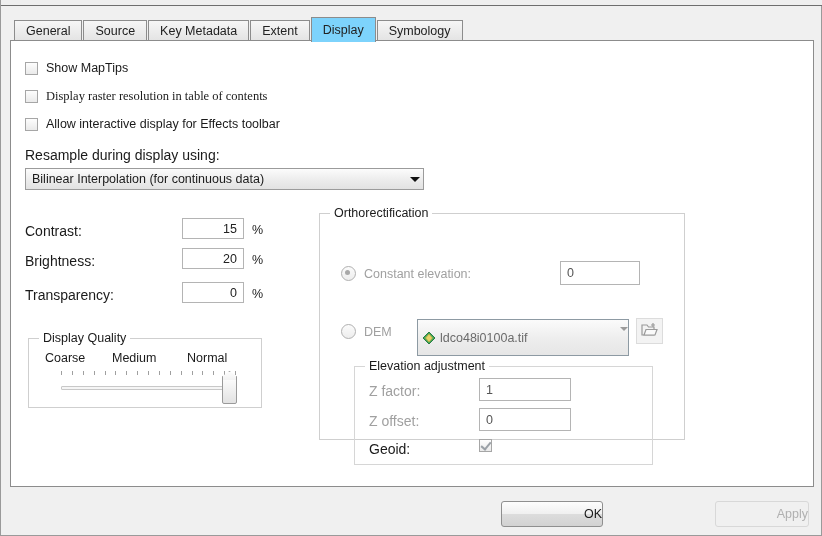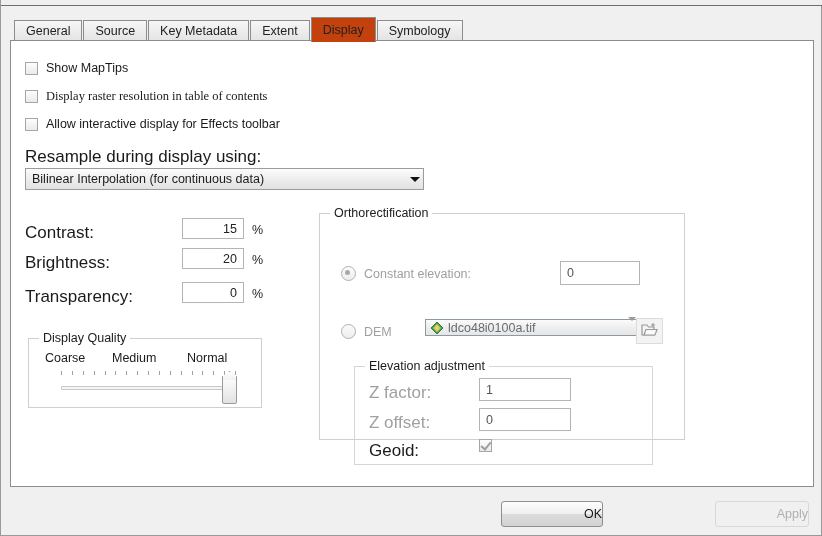--- a/index.html
+++ b/index.html
@@ -54,21 +54,21 @@
     margin-right: 1px;
     font-size: 12.5px;
     color: #222;
     box-sizing: border-box;
     white-space: nowrap;
     cursor: default;
   }
   .tab.active {
     height: 25px;
     line-height: 24px;
-    background: #c2410c;
+    background: #7dd3fc;
     border-color: #8c8c8c;
     position: relative;
     z-index: 5;
     margin-bottom: -1px;
   }
 
   
   .panel {
     position: absolute;
     left: 9px;
@@ -104,21 +104,21 @@
     border: solid #9aa0a6;
     border-width: 0 2px 2px 0;
     transform: rotate(40deg);
   }
   .lbl { font-size: 12.5px; color: #1a1a1a; }
   .lbl.dis { color: #a0a0a0; }
 
   
   .label-plain {
     position: absolute;
-    font-size: 17px;
+    font-size: 14px;
     color: #1a1a1a;
     white-space: nowrap;
   }
   .combo {
     position: absolute;
     box-sizing: border-box;
     border: 1px solid #9b9b9b;
     background: linear-gradient(to bottom, #fcfcfc 0%, #ececec 55%, #e2e2e2 100%);
     display: flex;
     align-items: center;
@@ -382,21 +382,21 @@
         <span class="lbl dis">Constant elevation:</span>
       </div>
       <div class="tinput left" style="left:240px; top:47px; width:80px; height:24px;">
           <span>0</span>
         </div>
 
       <div class="radiorow" style="left:21px; top:110px;">
         <span class="radio"></span>
         <span class="lbl dis">DEM</span>
       </div>
-      <div class="demcombo" style="left:105px; top:105px; width:212px; height:17px;">
+      <div class="demcombo" style="left:97px; top:105px; width:212px; height:37px;">
         <span class="demicon">
           <svg width="14" height="14" viewBox="0 0 14 14">
             <polygon points="7,1 13,7 7,13 1,7" fill="#3faa5a" stroke="#2c7a42" stroke-width="1"></polygon>
             <polygon points="7,3 10.5,7 7,11 3.5,7" fill="#e8d36a" stroke="#b8a440" stroke-width="0.8"></polygon>
           </svg>
         </span>
         <span class="demtext">ldco48i0100a.tif</span>
         <span class="carrow"><span class="arrow-d small"></span></span>
       </div>
       <div class="browse-btn" style="left:316px; top:104px; width:27px; height:26px;">

